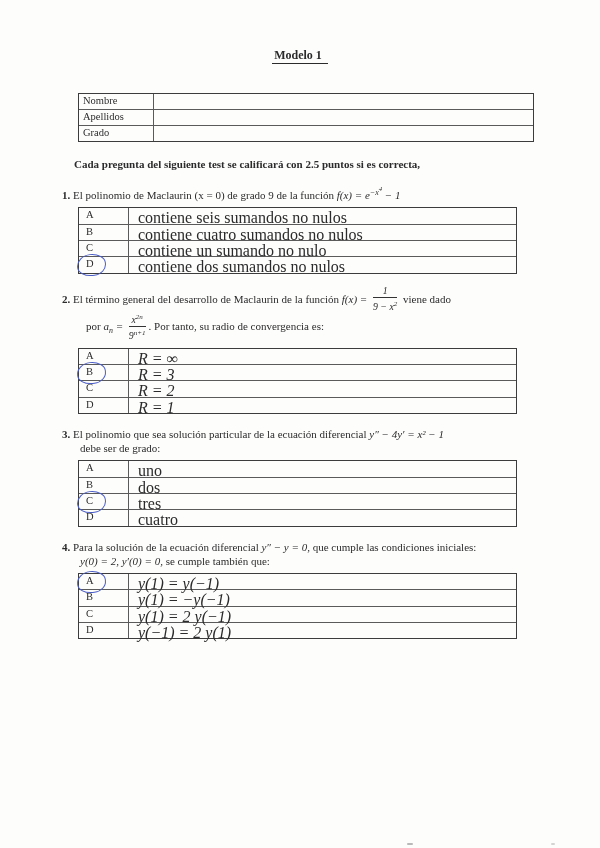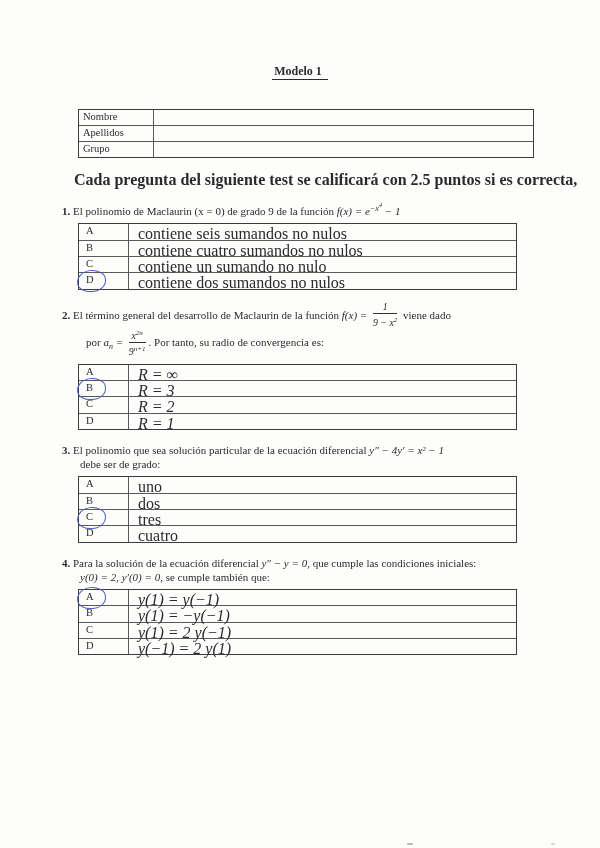--- a/index.html
+++ b/index.html
@@ -8,36 +8,36 @@
     font-family:"Liberation Serif","DejaVu Serif",serif;
     color:#2b2b2b;font-size:11px;
     position:relative;
   }
   .page{padding-top:38px;}
   
   .hdr{margin:0 64px 0 72px;line-height:16px;}
   .hdr-row{display:flex;justify-content:space-between;align-items:baseline;}
   .sc{font-variant:small-caps;letter-spacing:.2px;font-size:11.5px;}
   .model{
-    text-align:center;margin-top:26px;font-size:12px;font-weight:600;
+    text-align:center;margin-top:10px;font-size:12px;font-weight:600;
   }
   .model span{border-bottom:1px solid #2b2b2b;padding:0 6px 1px 2px;}
   
   .info-table{
     margin:30px 0 0 78px;width:454px;border:1px solid #3c3c3c;
     border-collapse:collapse;
   }
   .info-table .trow{display:flex;border-bottom:1px solid #5a5a5a;height:15px;}
   .info-table .trow:last-child{border-bottom:none;}
   .info-table .lbl{
     width:66px;border-right:1px solid #5a5a5a;padding:1px 4px 0 4px;font-size:10.5px;
   }
   .info-table .fill{flex:1;}
   
-  .instr{margin:15px 0 0 74px;font-weight:bold;font-size:16px;line-height:14px;}
+  .instr{margin:15px 0 0 74px;font-weight:bold;font-size:11px;line-height:14px;}
   .instr .l2{margin-left:30px;}
   
   .q{margin:11px 0 0 62px;line-height:14px;font-size:11px;}
   .qnum{font-weight:bold;}
   .m{font-style:italic;}
   sup{font-size:72%;}
   sup sup{font-size:85%;}
   sub{font-size:72%;}
   .q .l2{margin-left:18px;}
   .q2l2{margin-left:24px;}
@@ -84,21 +84,21 @@
   <div class="info-table">
     <div class="trow">
       <div class="lbl">Nombre</div>
       <div class="fill"></div>
     </div>
     <div class="trow">
       <div class="lbl">Apellidos</div>
       <div class="fill"></div>
     </div>
     <div class="trow">
-      <div class="lbl">Grupo</div>
+      <div class="lbl">Grado</div>
       <div class="fill"></div>
     </div>
   </div>
 
   <div class="instr">
     <div>Cada pregunta del siguiente test se calificará con 2.5 puntos si es correcta,</div>
   </div>
 
   <div class="q">
     <span class="qnum">1.</span>

